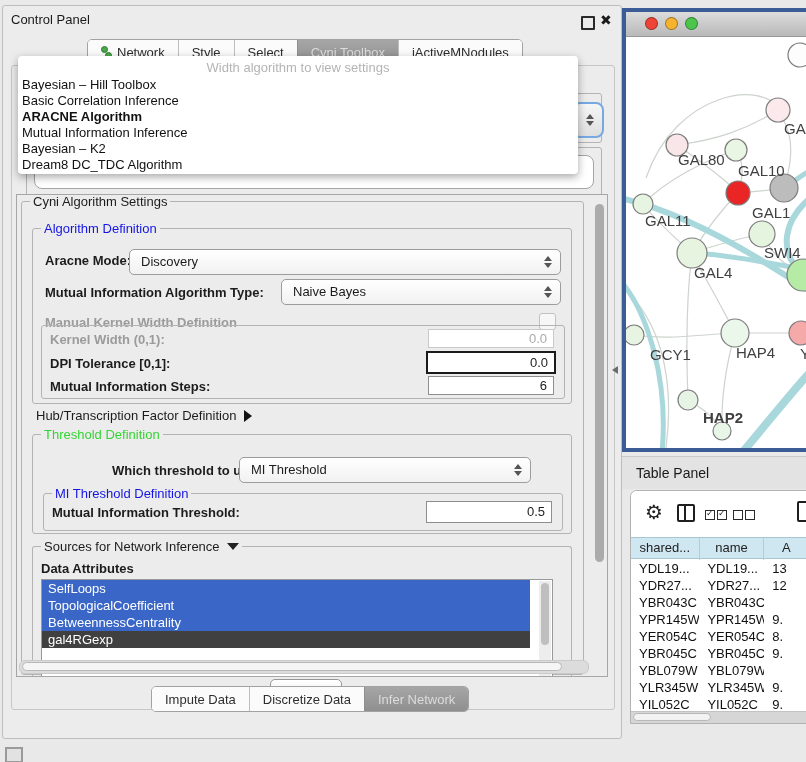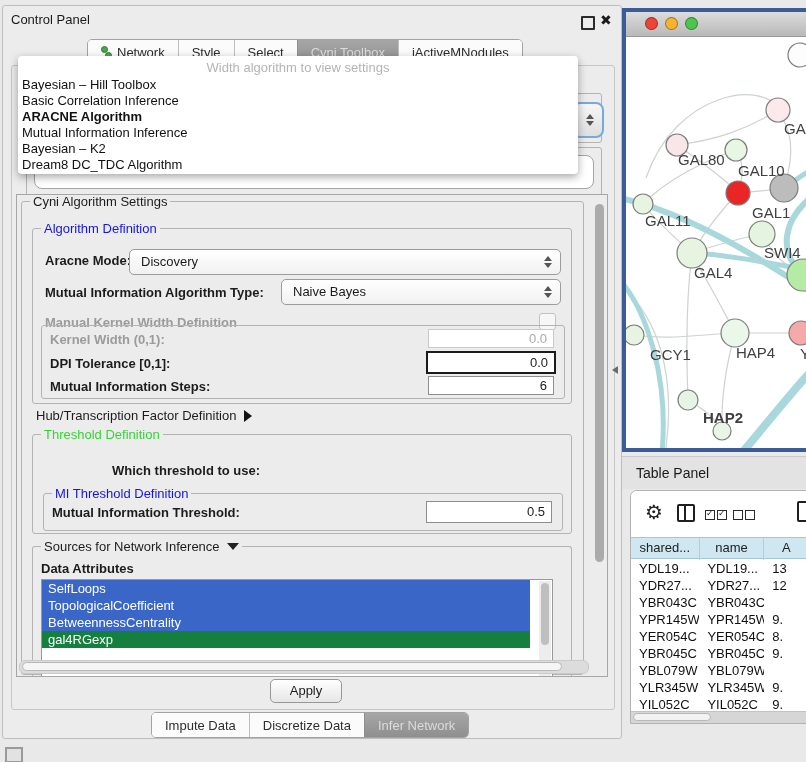--- a/index.html
+++ b/index.html
@@ -63,21 +63,21 @@
 
   
   #attr-list{position:absolute;left:8px;top:32px;width:510px;height:100px;background:#fff;border:1px solid #999;overflow:hidden;}
   .attr-item{height:17px;line-height:17px;padding-left:6px;font-size:13px;color:#fff;background:#3a66c8;width:482px;}
   #attr-vscroll{position:absolute;right:1px;top:1px;width:12px;height:96px;background:#ededed;}
   #attr-vscroll .thumb{position:absolute;left:2px;top:2px;width:8px;height:62px;border-radius:4px;background:#bfbfbf;}
 
   
   #apply-btn{left:267px;top:673px;width:72px;height:24px;border:1px solid #979797;border-radius:5px;
              background:linear-gradient(#ffffff,#e6e6e6);text-align:center;line-height:22px;font-size:13px;box-sizing:border-box;}
-  #bottom-tabs{left:148px;top:706px;}
+  #bottom-tabs{left:148px;top:680px;}
   #mini-icon{left:5px;top:747px;width:14px;height:12px;border:2px solid #9a9a9a;background:#e2e2e2;}
 
   
   #divider-arrow{left:612px;top:366px;width:0;height:0;border-top:4px solid transparent;border-bottom:4px solid transparent;border-right:6px solid #6b6b6b;}
 
   
   #netwin{left:622px;top:8px;width:188px;height:444px;border:4px solid #3b5c96;background:#fff;box-sizing:border-box;overflow:hidden;}
   #net-titlebar{position:absolute;left:0;top:0;width:100%;height:24px;background:linear-gradient(#dcdcdc,#b9b9b9);border-bottom:1px solid #979797;}
   .light{position:absolute;top:5px;width:13px;height:13px;border-radius:50%;box-sizing:border-box;}
   #net-canvas{position:absolute;left:0;top:25px;width:180px;height:411px;background:#fff;overflow:hidden;}
@@ -178,36 +178,40 @@
           </div>
 
           <div class="abs" style="left:14px;top:206px;font-size:13px;">
             <span>Hub/Transcription Factor Definition</span><span class="tri-right"></span>
           </div>
 
           <div class="gbox" style="left:10px;top:232px;width:538px;height:98px;">
             <span class="glabel green">Threshold Definition</span>
 
             <span class="flabel" style="left:56px;top:28px;margin-left:23px;">Which threshold to use:</span>
+            <div class="combo" style="left:206px;top:22px;width:292px;">
+              <span>MI Threshold</span>
+              <span class="spin"></span>
+            </div>
 
             <div class="gbox" style="left:10px;top:58px;width:518px;height:36px;">
               <span class="glabel blue">MI Threshold Definition</span>
               <span class="flabel" style="left:8px;top:11px;">Mutual Information Threshold:</span>
               <div class="field" style="left:382px;top:7px;width:126px;height:22px;line-height:20px;">0.5</div>
             </div>
           </div>
 
           <div class="gbox" style="left:10px;top:344px;width:538px;height:150px;border-bottom:none;">
             <span class="glabel"><span>Sources for Network Inference</span><span class="tri-down"></span></span>
             <span class="flabel" style="left:8px;top:14px;">Data Attributes</span>
             <div id="attr-list">
               <div class="attr-item" style="background: rgb(58, 102, 200);">SelfLoops</div>
                 <div class="attr-item" style="background: rgb(58, 102, 200);">TopologicalCoefficient</div>
                 <div class="attr-item" style="background: rgb(58, 102, 200);">BetweennessCentrality</div>
-                <div class="attr-item" style="background: #15803d;">gal4RGexp</div>
+                <div class="attr-item" style="background: #404040;">gal4RGexp</div>
                 <div id="attr-vscroll">
                   <div class="thumb"></div>
                 </div>
             </div>
           </div>
         </div>
 
         <div class="vscroll">
             <div class="thumb"></div>
           </div>

